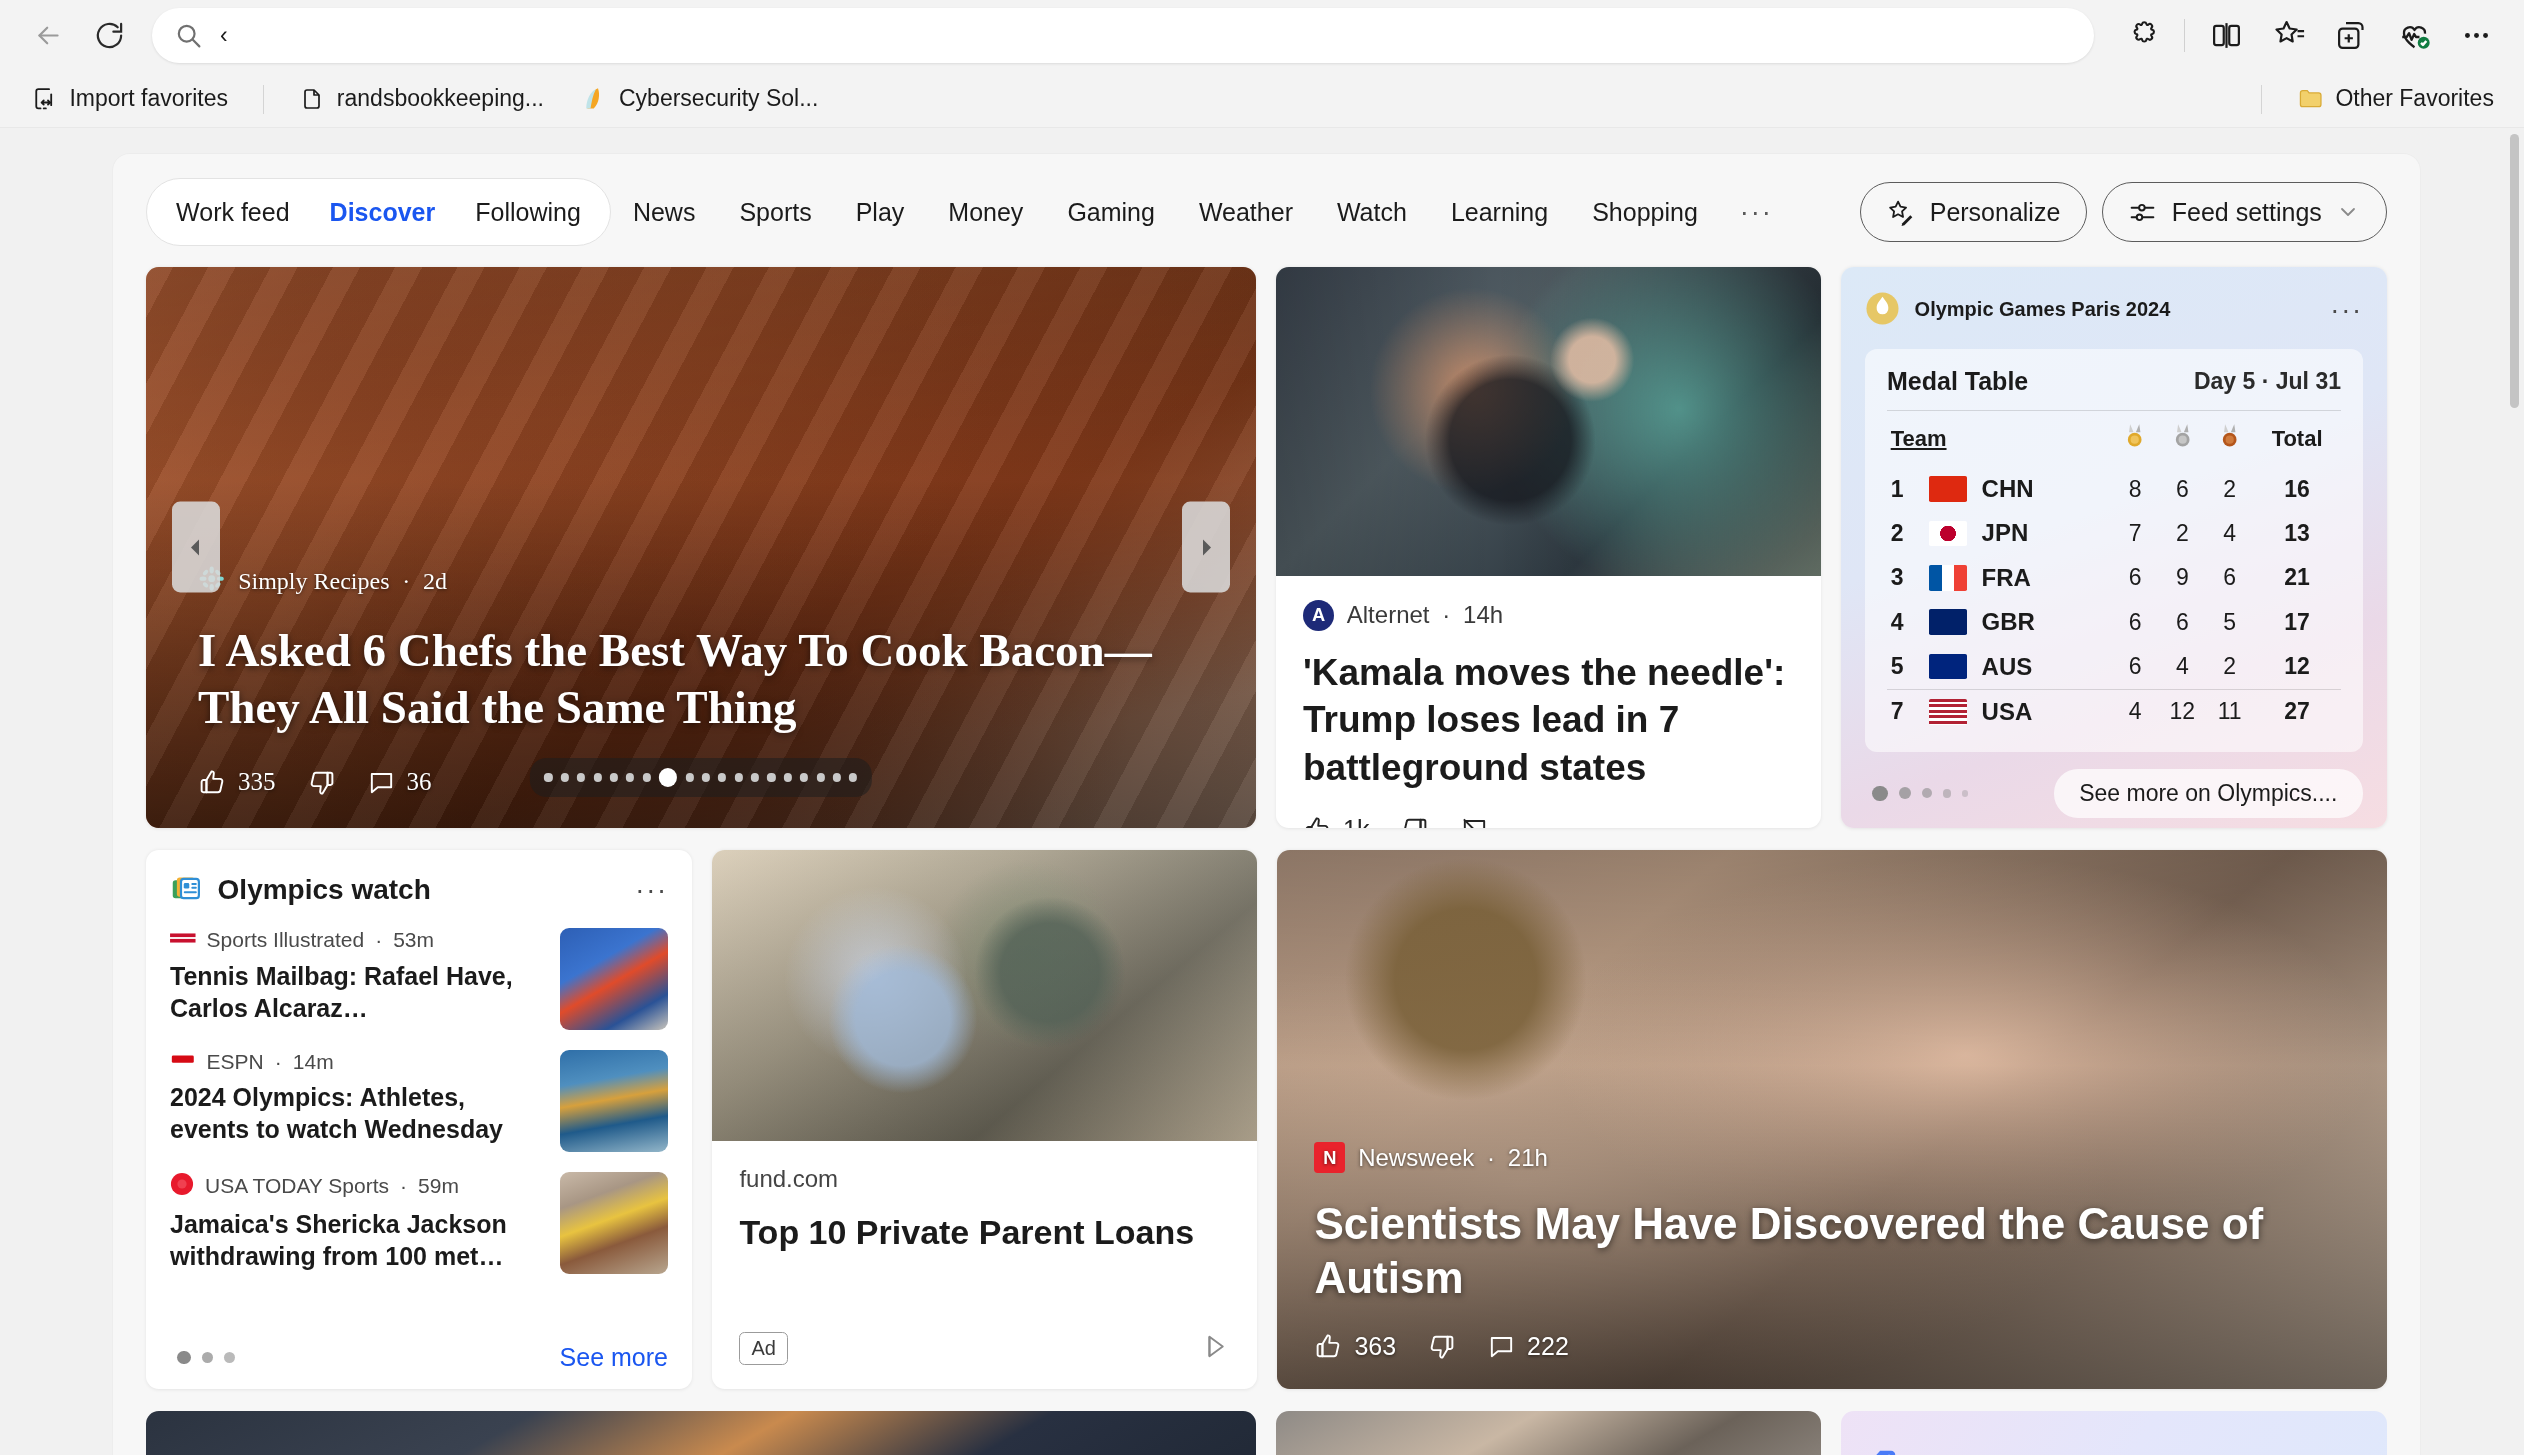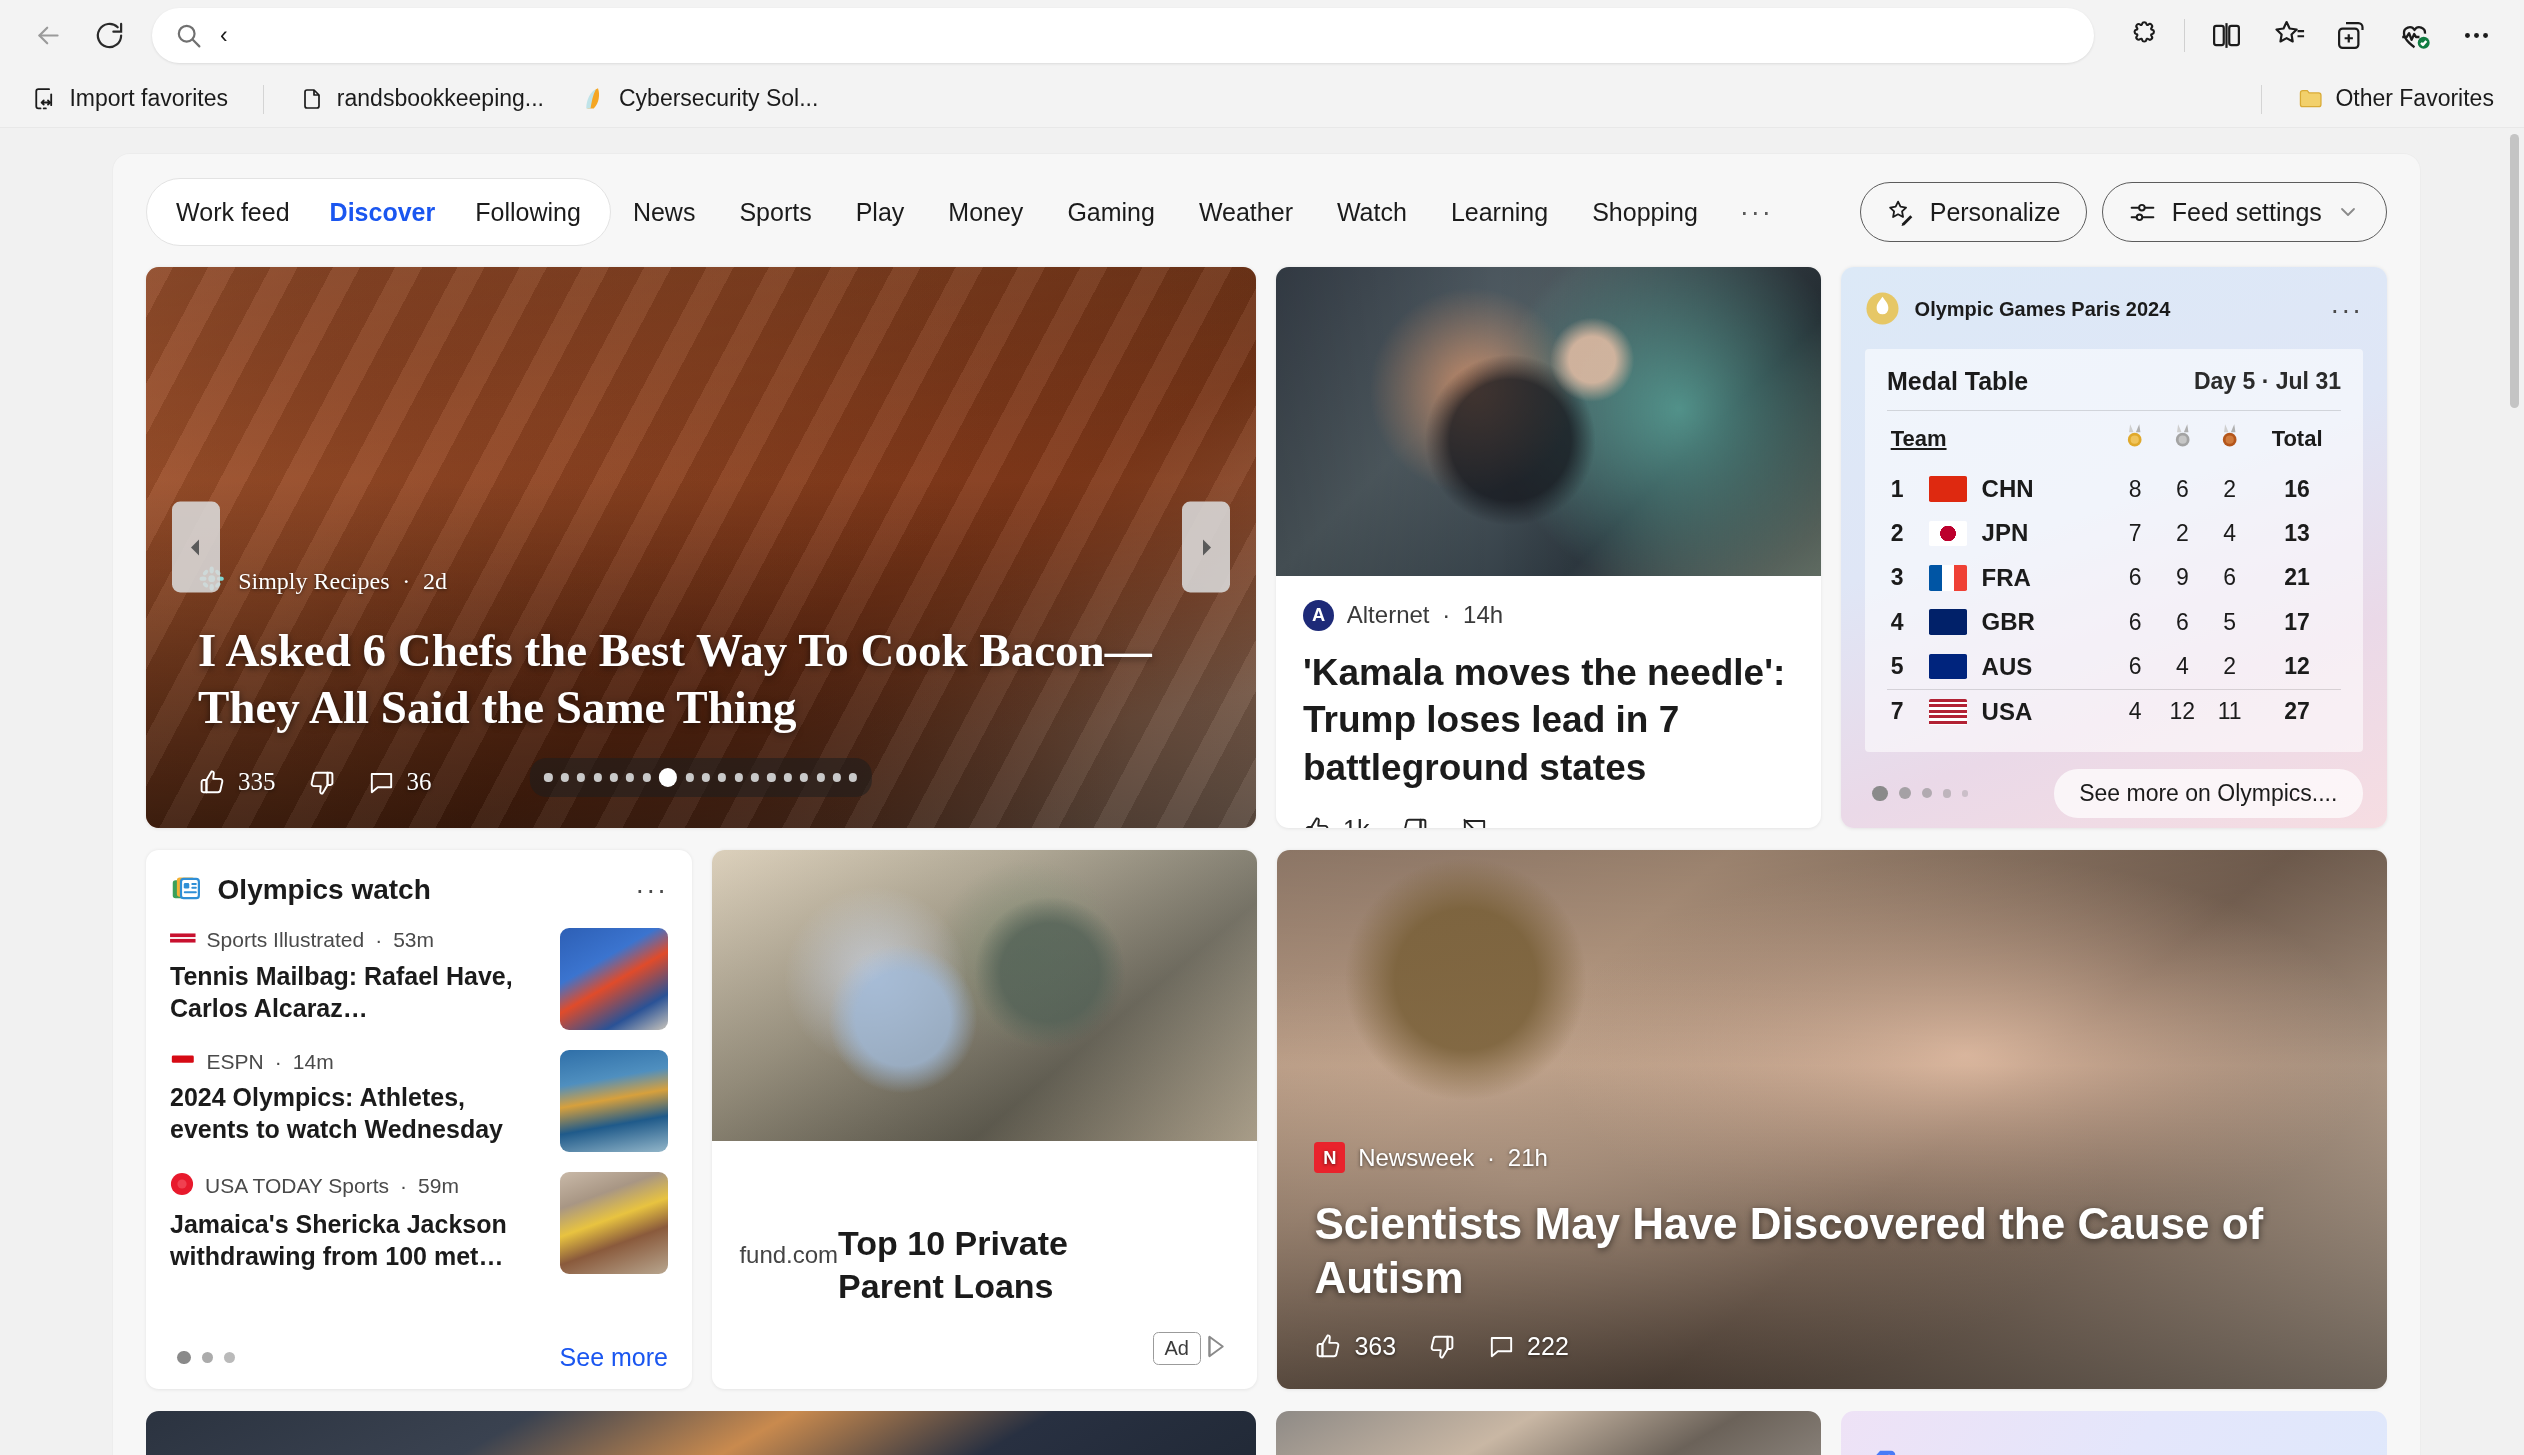--- a/index.html
+++ b/index.html
@@ -251,21 +251,21 @@
     width: 552px; height: 561px;
     background: linear-gradient(160deg,#dce9f7 0%,#dfe6f6 42%,#ead9e8 72%,#f6dde2 100%);
     padding: 24px 24px 18.3px 24px;
     display:flex; flex-direction:column;
   }
   .oly-head { display:flex; align-items:center; gap:14.6px; margin-bottom: 20px; }
   .oly-title { font-size: 20px; font-weight:bold; color:#1b1b1b; flex:1; }
   .dots-menu { font-size:27.4px; color:#4a4a4a; cursor:pointer; letter-spacing:1.8px; line-height:1; }
   .oly-panel {
     background: rgba(255,255,255,0.56);
-    border-radius: 4px;
+    border-radius: 12px;
     padding: 18.3px 22px;
     flex:1;
   }
   .mt-head { display:flex; align-items:center; margin-bottom: 14.6px; }
   .mt-title { font-size: 25px; font-weight:bold; color:#1b1b1b; flex:1; }
   .mt-date  { font-size: 23px; font-weight:bold; color:#2b2b2b; }
   .mt-table { width:100%; border-collapse: collapse; }
   .mt-table th {
     font-size: 22px; font-weight:bold; color:#1b1b1b; text-align:center;
     padding: 11px 0; border-top: 0.9px solid rgba(0,0,0,0.13);
@@ -314,21 +314,21 @@
       linear-gradient(140deg,#d8cbb4 0%, #a9a08b 34%, #6e6a5c 68%, #cdbfa6 100%);
     position:relative;
   }
   .ad-img::after{
     content:"";position:absolute;inset:0;
     background:
       radial-gradient(circle at 35% 58%, rgba(160,185,215,.8) 0 12%, rgba(160,185,215,0) 19%),
       radial-gradient(circle at 62% 42%, rgba(80,95,85,.75) 0 13%, rgba(80,95,85,0) 20%),
       linear-gradient(to bottom, rgba(255,255,255,.10), rgba(0,0,0,.18));
   }
-  .ad-body { padding: 24px 27.4px; flex:1; display:flex; flex-direction:row;align-items:center; }
+  .ad-body { padding: 24px 27.4px; flex:1; display:flex; flex-direction:column; }
   .ad-domain { font-size: 24px; color:#444; margin-bottom: 18.3px; }
   .ad-title { font-size: 34px; font-weight:bold; color:#1b1b1b; line-height:1.24; }
   .ad-foot { display:flex; align-items:center; margin-top:auto; }
   .ad-badge {
     border:0.9px solid #9b9b9b; border-radius:5.5px; padding:3.7px 11px;
     font-size:20px; color:#3a3a3a;
   }
 
   
   .autism { width: 1123px; height: 539px; position:relative; }

